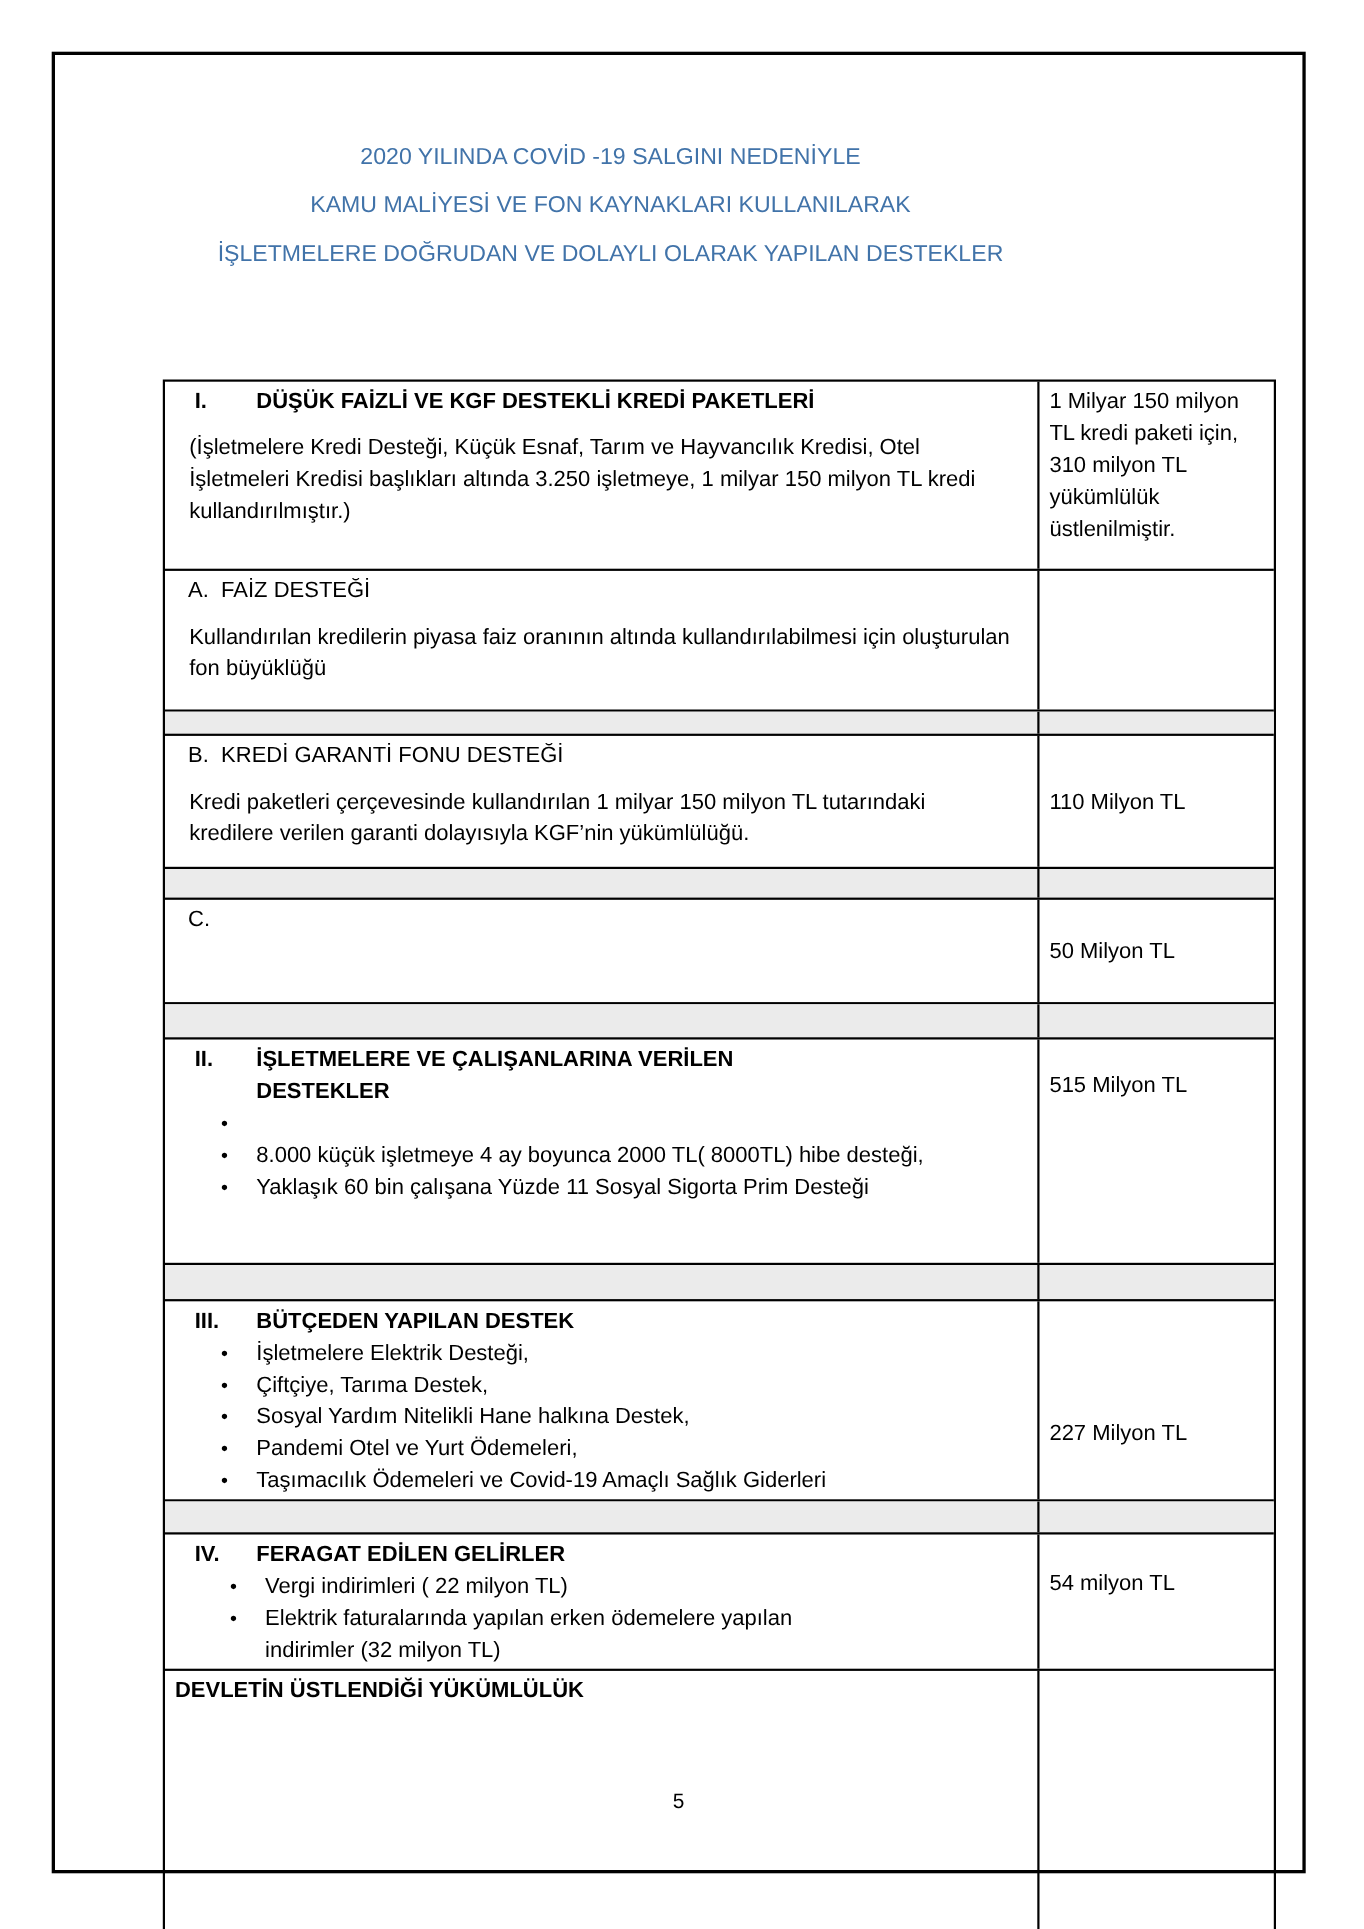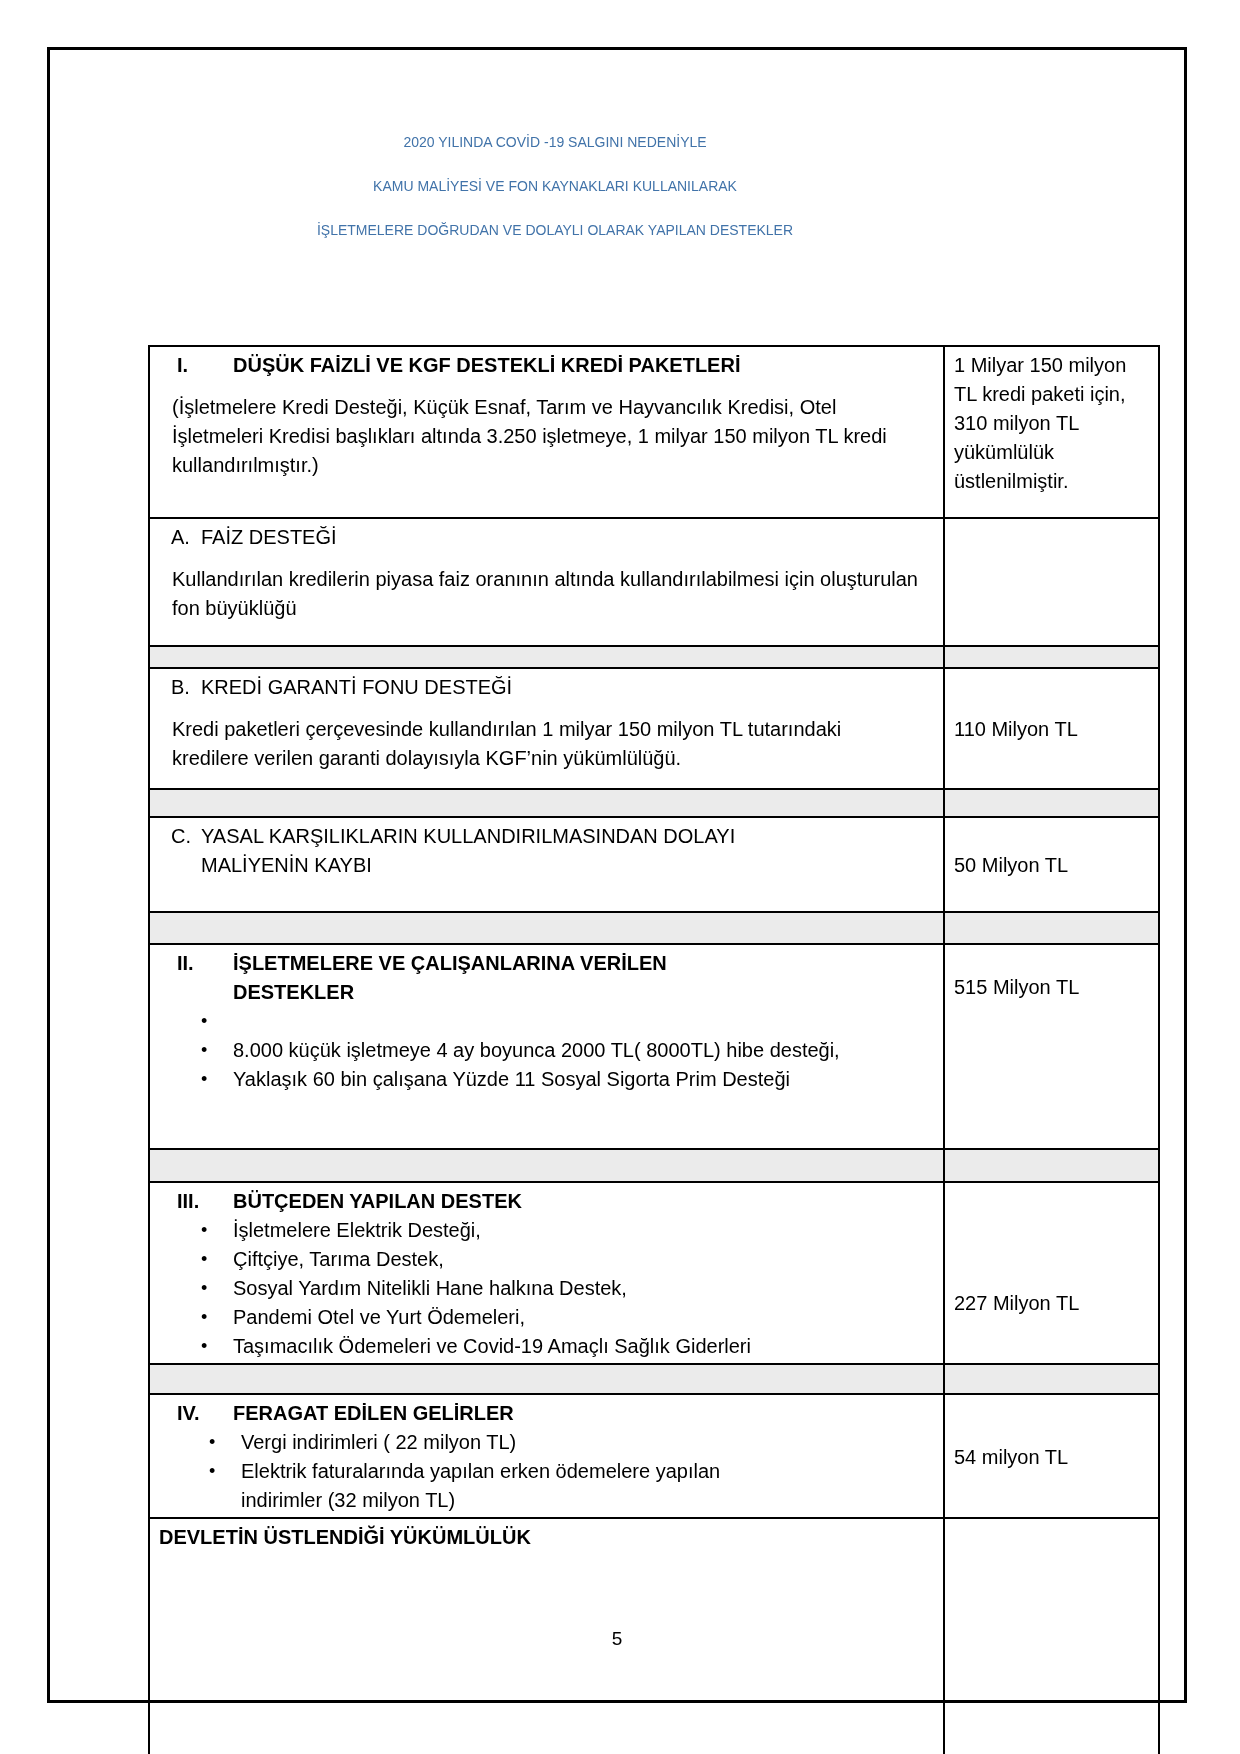--- a/index.html
+++ b/index.html
@@ -7,21 +7,21 @@
     width:1240px;height:1754px;background:#ffffff;position:relative;
     font-family:"Liberation Sans","DejaVu Sans",sans-serif;color:#000;
   }
   .page-frame{
     position:absolute;left:47px;top:47px;width:1140px;height:1656px;
     border:3px solid #000;box-sizing:border-box;background:#fff;
   }
   
   .title-block{
     position:absolute;left:20px;top:78px;width:970px;text-align:center;
-    font-size:14px;line-height:29px;font-weight:400;
+    font-size:21px;line-height:29px;font-weight:400;
   }
   .title-line{margin:0 0 15px 0;}
   
   .doc-table{
     position:absolute;left:98px;top:295px;width:1012px;
     border:2px solid #000;box-sizing:border-box;
     font-size:20px;line-height:29px;
   }
   .trow{display:flex;border-bottom:2px solid #000;box-sizing:border-box;}
   .trow:last-child{border-bottom:none;flex-direction:column;}
@@ -47,21 +47,21 @@
   .trow:nth-child(10){min-height:182px;}
   .trow:nth-child(11){min-height:30px;}
   .trow:nth-child(12){min-height:118px;}
   .trow:nth-child(13){min-height:60px;}
   
   .trow:nth-child(2) .cell-right,
   .trow:nth-child(4) .cell-right,
   .trow:nth-child(6) .cell-right{align-items:center;}
   .trow:nth-child(8) .cell-right{padding-top:28px;}
   .trow:nth-child(10) .cell-right{padding-top:58px;margin-top:48px;}
-  .trow:nth-child(12) .cell-right{padding-top:48px;}
+  .trow:nth-child(12) .cell-right{padding-top:30px;}
   .trow:nth-child(12) .btext{max-width:560px;}
   .trow:nth-child(12) .dot{margin-left:46px;}
   
   .t-spacer{background:#ebebeb;}
   .t-spacer .cell-left,.t-spacer .cell-right{padding:0;}
   
   .heading{display:flex;font-weight:bold;}
   .hnum{flex:0 0 auto;margin-left:18px;width:56px;}
   .heading.sub{font-weight:normal;}
   .heading.sub .hnum{margin-left:12px;width:30px;}
@@ -129,21 +129,20 @@
         </div>
       </div>
       <div class="trow t-spacer">
         <div class="cell-left"></div>
         <div class="cell-right"></div>
       </div>
       <div class="trow t-sub">
         <div class="cell-left">
           <div class="heading sub">
             <span class="hnum">C.</span>
-            <span class="htext">YASAL KARŞILIKLARIN KULLANDIRILMASINDAN DOLAYI<br>MALİYENİN KAYBI</span>
           </div>
         </div>
         <div class="cell-right">
           <div class="vtext">50 Milyon TL</div>
         </div>
       </div>
       <div class="trow t-spacer">
         <div class="cell-left"></div>
         <div class="cell-right"></div>
       </div>

